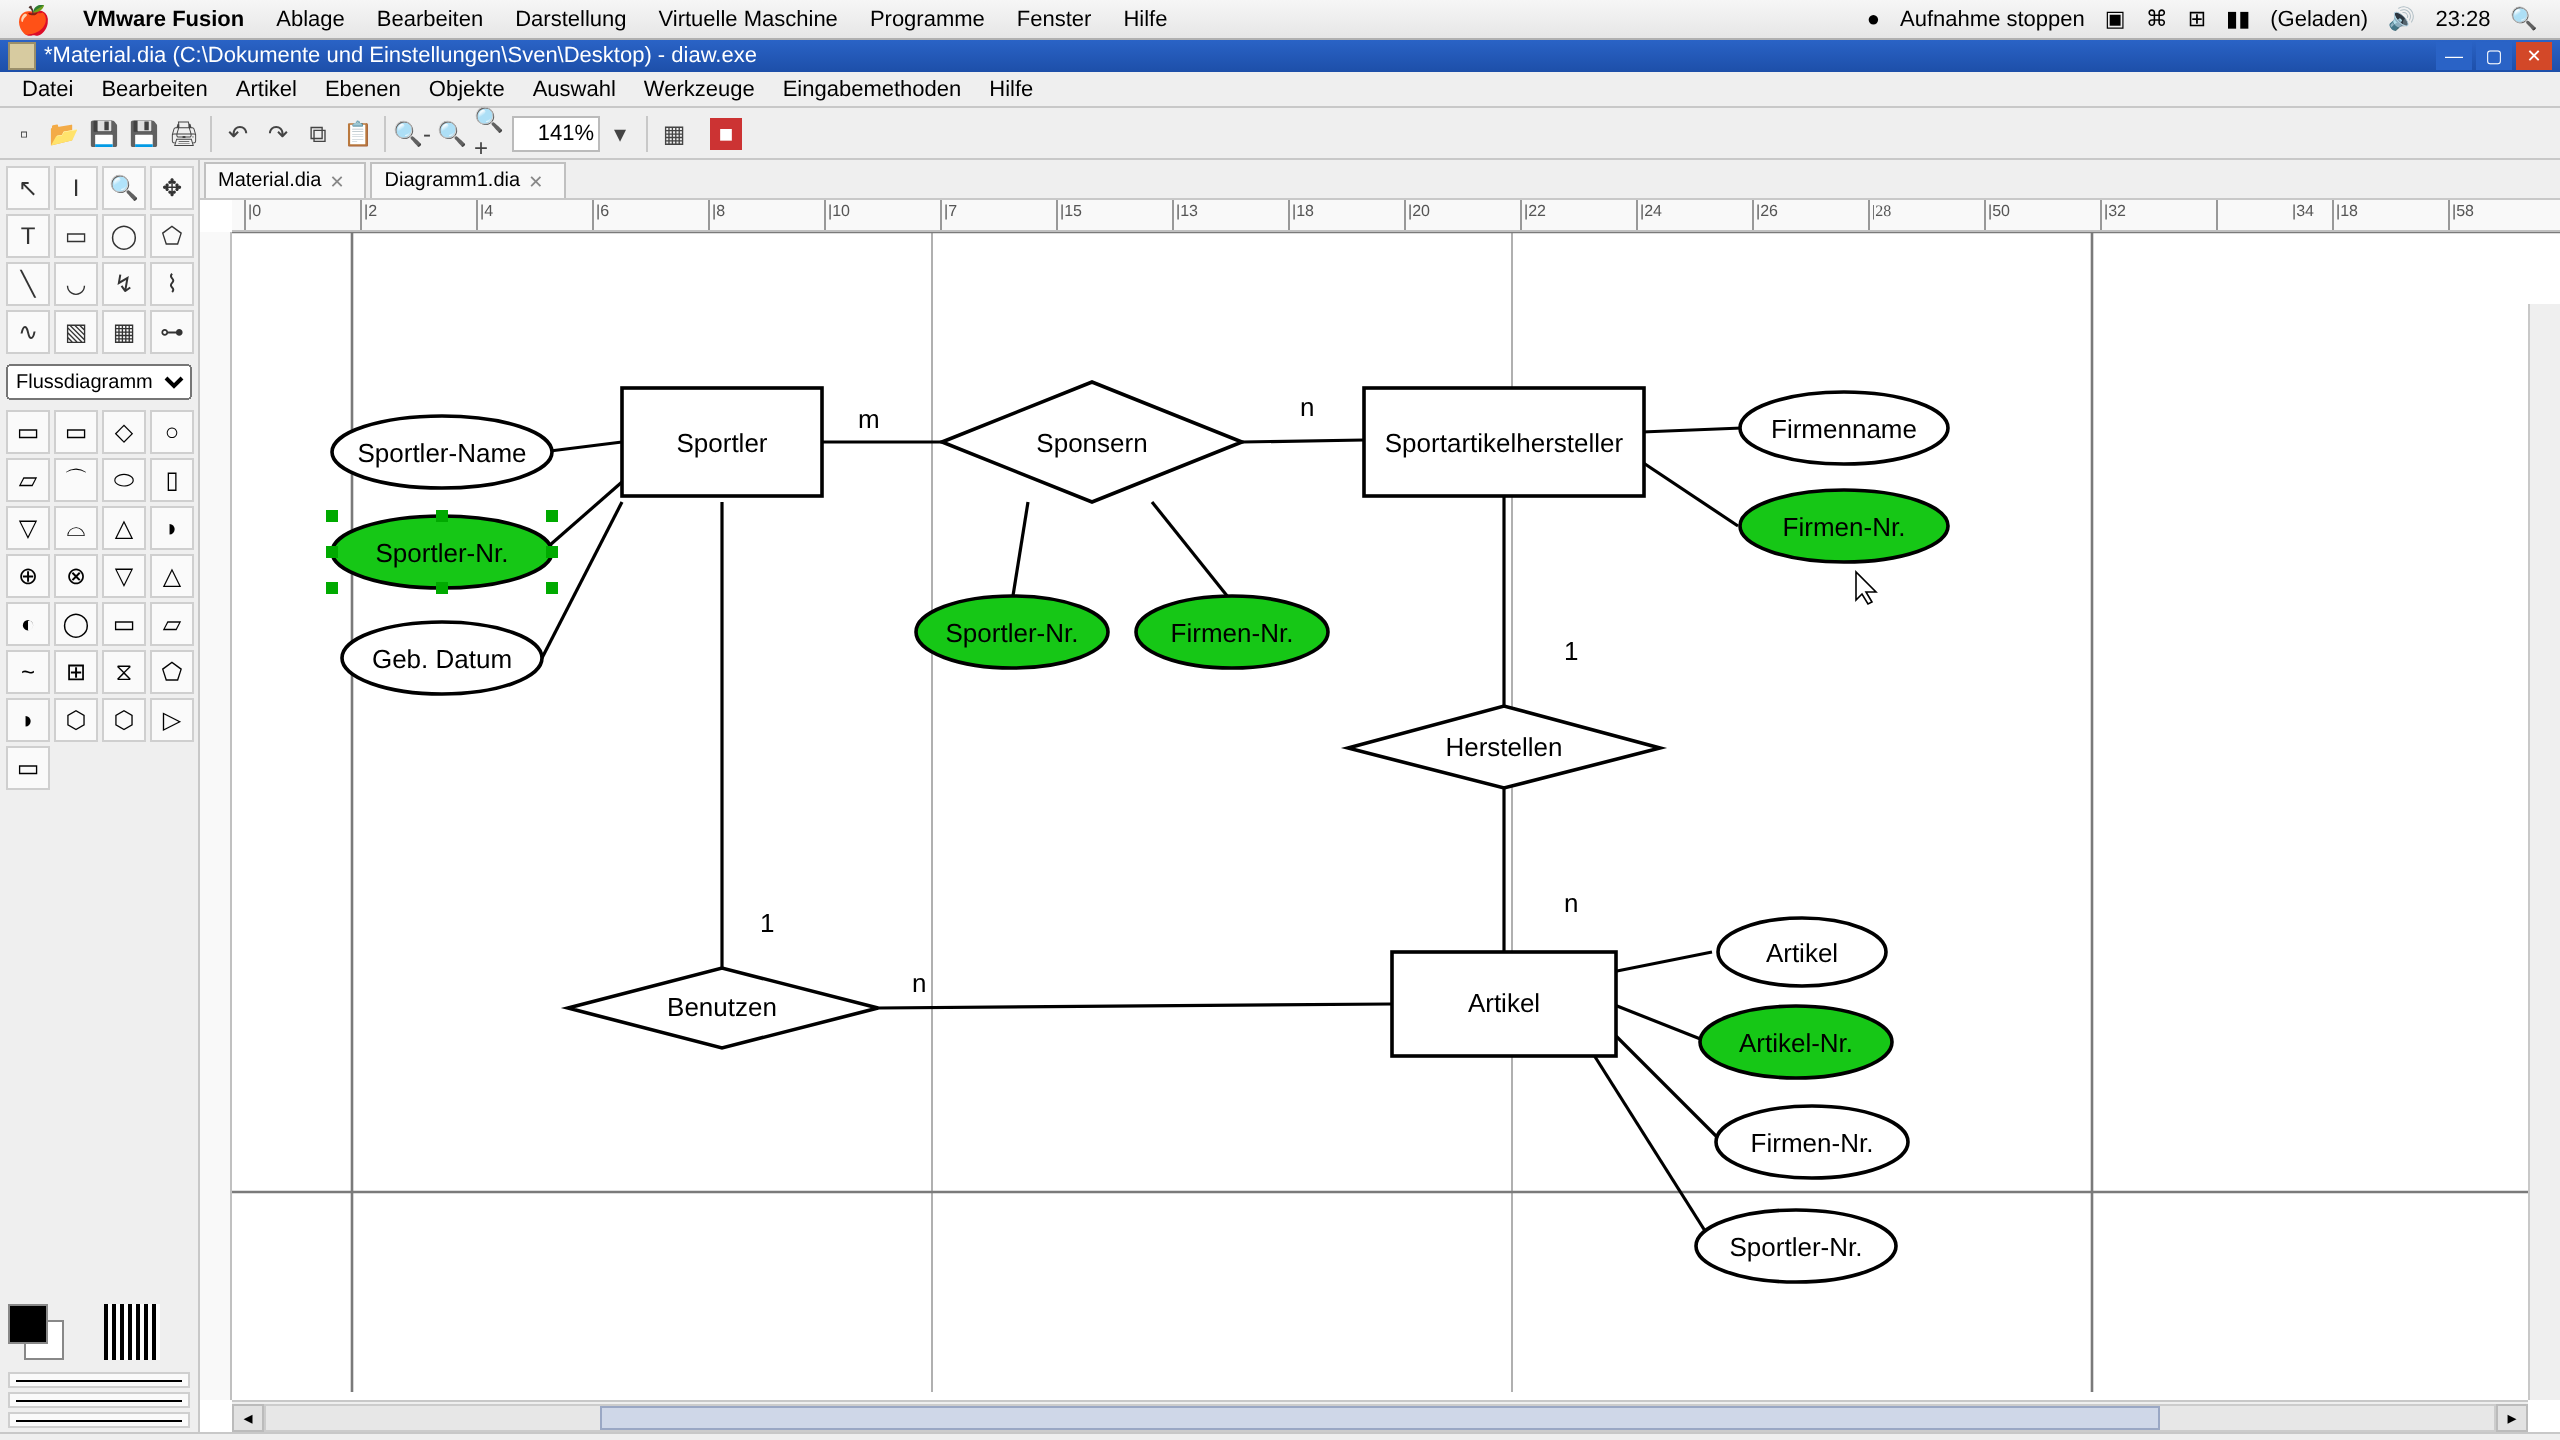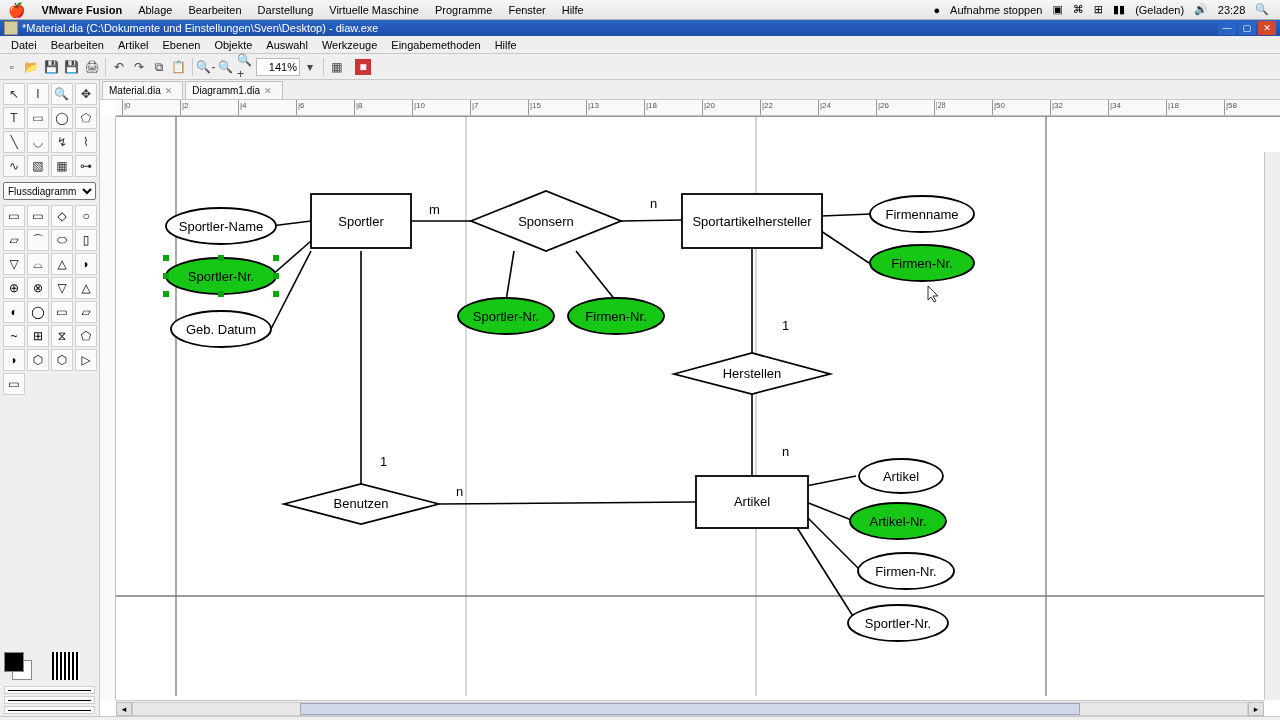--- a/index.html
+++ b/index.html
@@ -256,21 +256,21 @@
         <div class="lbl" style="left: 704px;">|24</div>
         <div class="tick" style="left: 760px;"></div>
         <div class="lbl" style="left: 762px;">|26</div>
         <div class="tick" style="left: 818px;"></div>
         <div class="lbl" style="left: 820px; font-family: Liberation Serif, serif;">|28</div>
         <div class="tick" style="left: 876px;"></div>
         <div class="lbl" style="left: 878px;">|50</div>
         <div class="tick" style="left: 934px;"></div>
         <div class="lbl" style="left: 936px;">|32</div>
         <div class="tick" style="left: 992px;"></div>
-        <div class="lbl" style="left: 994px;">|34</div>
+        <div class="lbl" style="left: 1030px;">|34</div>
         <div class="tick" style="left: 1050px;"></div>
         <div class="lbl" style="left: 1052px;">|18</div>
         <div class="tick" style="left: 1108px;"></div>
         <div class="lbl" style="left: 1110px;">|58</div>
       </div>
     <div id="ruler-v"></div>
 
     <div id="canvas-scroll">
       <div id="canvas">
         <svg width="1164" height="580" class="erd">

